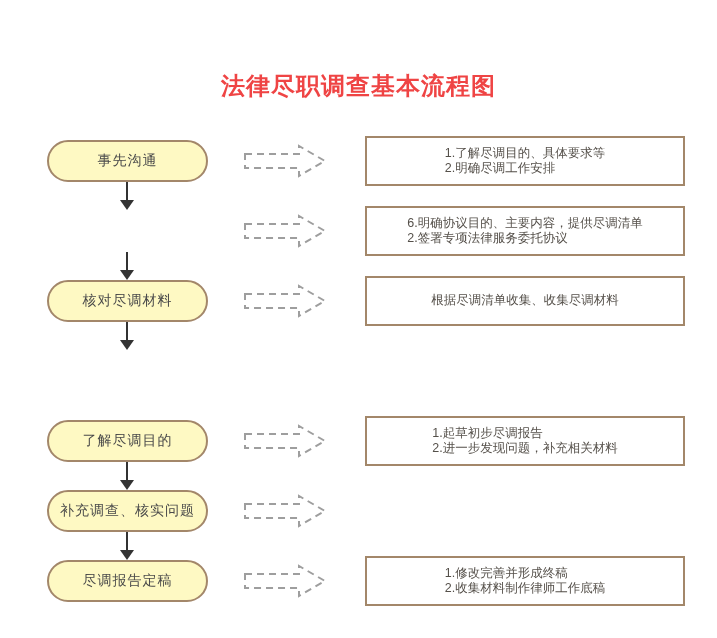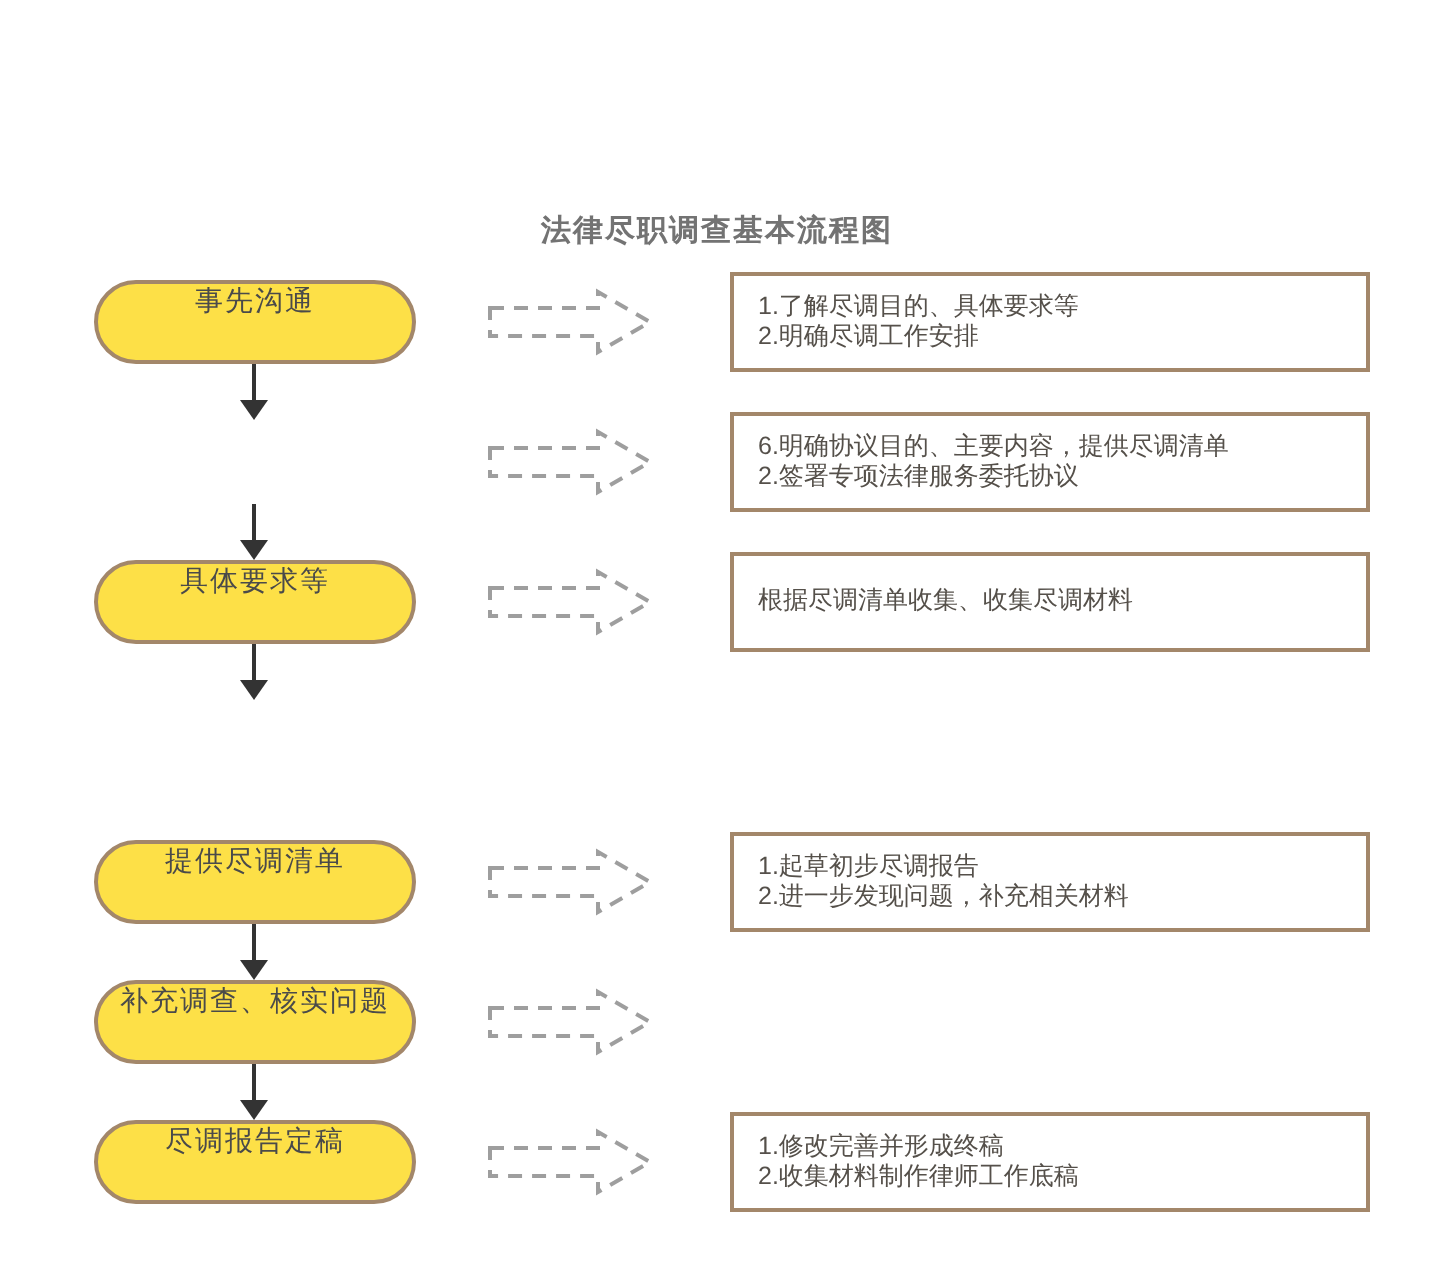--- a/index.html
+++ b/index.html
@@ -2,35 +2,35 @@
 <html><head>
 <meta charset="utf-8">
 <style>
   html,body{margin:0;padding:0;background:#ffffff;}
   #canvas{
     position:relative;width:717px;height:638px;background:#ffffff;overflow:hidden;
     font-family:"Liberation Sans","DejaVu Sans",sans-serif;
   }
   .page-title{
     position:absolute;top:70px;left:0;width:100%;text-align:center;
-    font-size:15px;font-weight:bold;color:#737373;letter-spacing:1px;margin-top:36px;
+    font-size:24px;font-weight:bold;color:#ef4444;letter-spacing:1px;
   }
   .row{position:absolute;left:0;width:717px;height:42px;}
   .r0{top:140px}.r1{top:210px}.r2{top:280px}.r3{top:350px}.r4{top:420px}.r5{top:490px}.r6{top:560px}
   .step-box{
     position:absolute;left:47px;top:0;width:161px;height:42px;box-sizing:border-box;
-    border:2px solid #a3876a;border-radius:21px;background:#fde047;
-    display:flex;justify-content:center;
+    border:2px solid #a3876a;border-radius:21px;background:#fef9c3;
+    display:flex;align-items:center;justify-content:center;
     font-size:14px;color:#4a4a4a;letter-spacing:1px;
   }
   .dashed-arrow{position:absolute;left:243px;top:4px;width:84px;height:34px;}
   .desc-box{
     position:absolute;left:365px;top:-4px;width:320px;height:50px;box-sizing:border-box;
     border:2px solid #a3876a;background:#ffffff;
-    display:flex;align-items:center;padding:16px 12px;
+    display:flex;align-items:center;padding:16px 12px;justify-content:center;
   }
   .desc-text{
     font-size:12.5px;line-height:15.5px;color:#55504a;white-space:pre-line;
   }
   .down-arrow{position:absolute;left:120px;top:42px;width:14px;height:28px;}
   .down-arrow .shaft{position:absolute;left:6px;top:0;width:2px;height:19px;background:#333333;}
   .down-arrow .head{
     position:absolute;left:0;top:18px;width:0;height:0;
     border-left:7px solid transparent;border-right:7px solid transparent;border-top:10px solid #333333;
   }
@@ -68,38 +68,38 @@
 2.签署专项法律服务委托协议</div>
     </div>
     <div class="down-arrow">
         <div class="shaft"></div>
         <div class="head"></div>
       </div>
   </div>
 
   <div class="row r2">
     <div class="step-box">
-      <span>具体要求等</span>
+      <span>核对尽调材料</span>
     </div>
     <svg class="dashed-arrow" viewBox="0 0 84 34">
       <path d="M2,10 H56 V2 L82,17 L56,32 V24 H2 Z" fill="none" stroke="#9e9e9e" stroke-width="2" stroke-dasharray="7 5"></path>
     </svg>
     <div class="desc-box">
       <div class="desc-text">根据尽调清单收集、收集尽调材料</div>
     </div>
     <div class="down-arrow">
         <div class="shaft"></div>
         <div class="head"></div>
       </div>
   </div>
 
 
   <div class="row r4">
     <div class="step-box">
-      <span>提供尽调清单</span>
+      <span>了解尽调目的</span>
     </div>
     <svg class="dashed-arrow" viewBox="0 0 84 34">
       <path d="M2,10 H56 V2 L82,17 L56,32 V24 H2 Z" fill="none" stroke="#9e9e9e" stroke-width="2" stroke-dasharray="7 5"></path>
     </svg>
     <div class="desc-box">
       <div class="desc-text">1.起草初步尽调报告
 2.进一步发现问题，补充相关材料</div>
     </div>
     <div class="down-arrow">
         <div class="shaft"></div>

